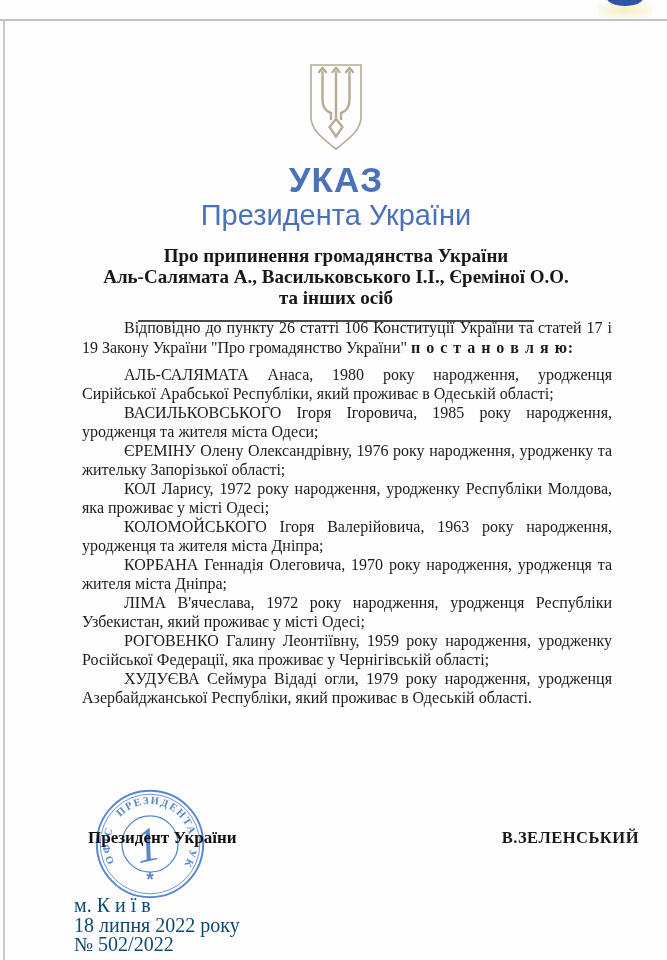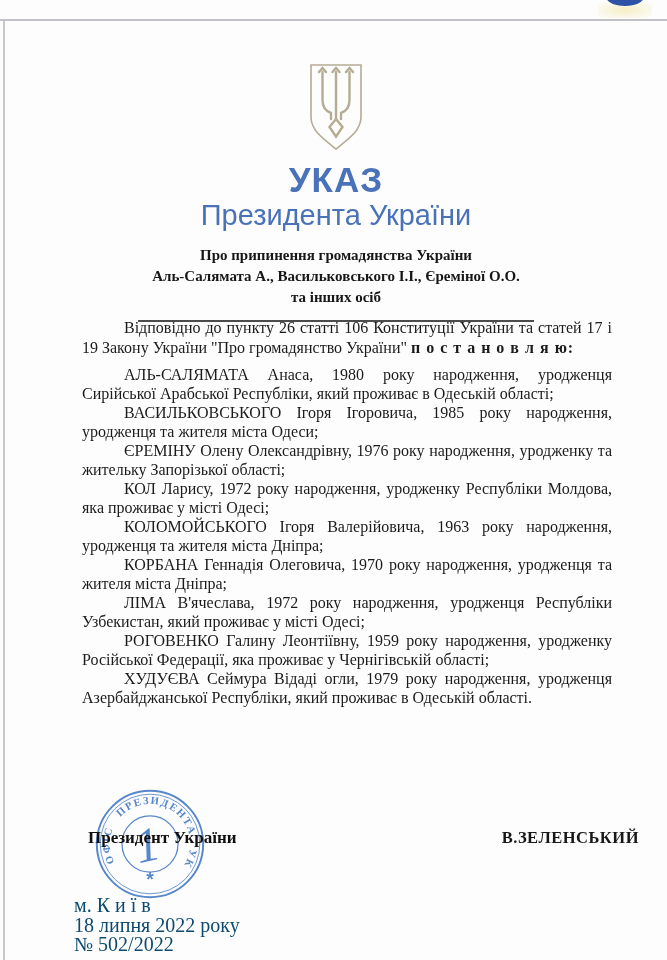--- a/index.html
+++ b/index.html
@@ -28,21 +28,21 @@
   .title-main {
     font-family: "Liberation Sans", sans-serif;
     font-size: 35px; line-height: 38px; letter-spacing: 1px;
     color: #4a72b8; margin-top: 2px; font-weight: bold;
   }
   .title-sub {
     font-family: "Liberation Sans", sans-serif;
     font-size: 29px; line-height: 32px;
     color: #4a72b8;
   }
-  .subject { margin-top: 14px; font-weight: bold; font-size: 15px; line-height: 21px; color: #171717; }
+  .subject { margin-top: 14px; font-weight: bold; font-size: 19px; line-height: 21px; color: #171717; }
   .divider { width: 396px; height: 0; border-top: 2px solid #4c4c4c; margin: 12px auto 0 auto; }
 
   .bodytext {
     position: absolute; top: 318px; left: 82px; width: 530px;
     font-size: 16px; line-height: 20px; text-align: justify;
   }
   .bodytext p { margin: 0; text-indent: 42px; }
   .preamble { margin-top: 6px; }
   .verb { font-weight: bold; letter-spacing: 1px; white-space: nowrap; }
   .res-heading { font-weight: bold; margin-top: 14px !important; color: #171717; }

